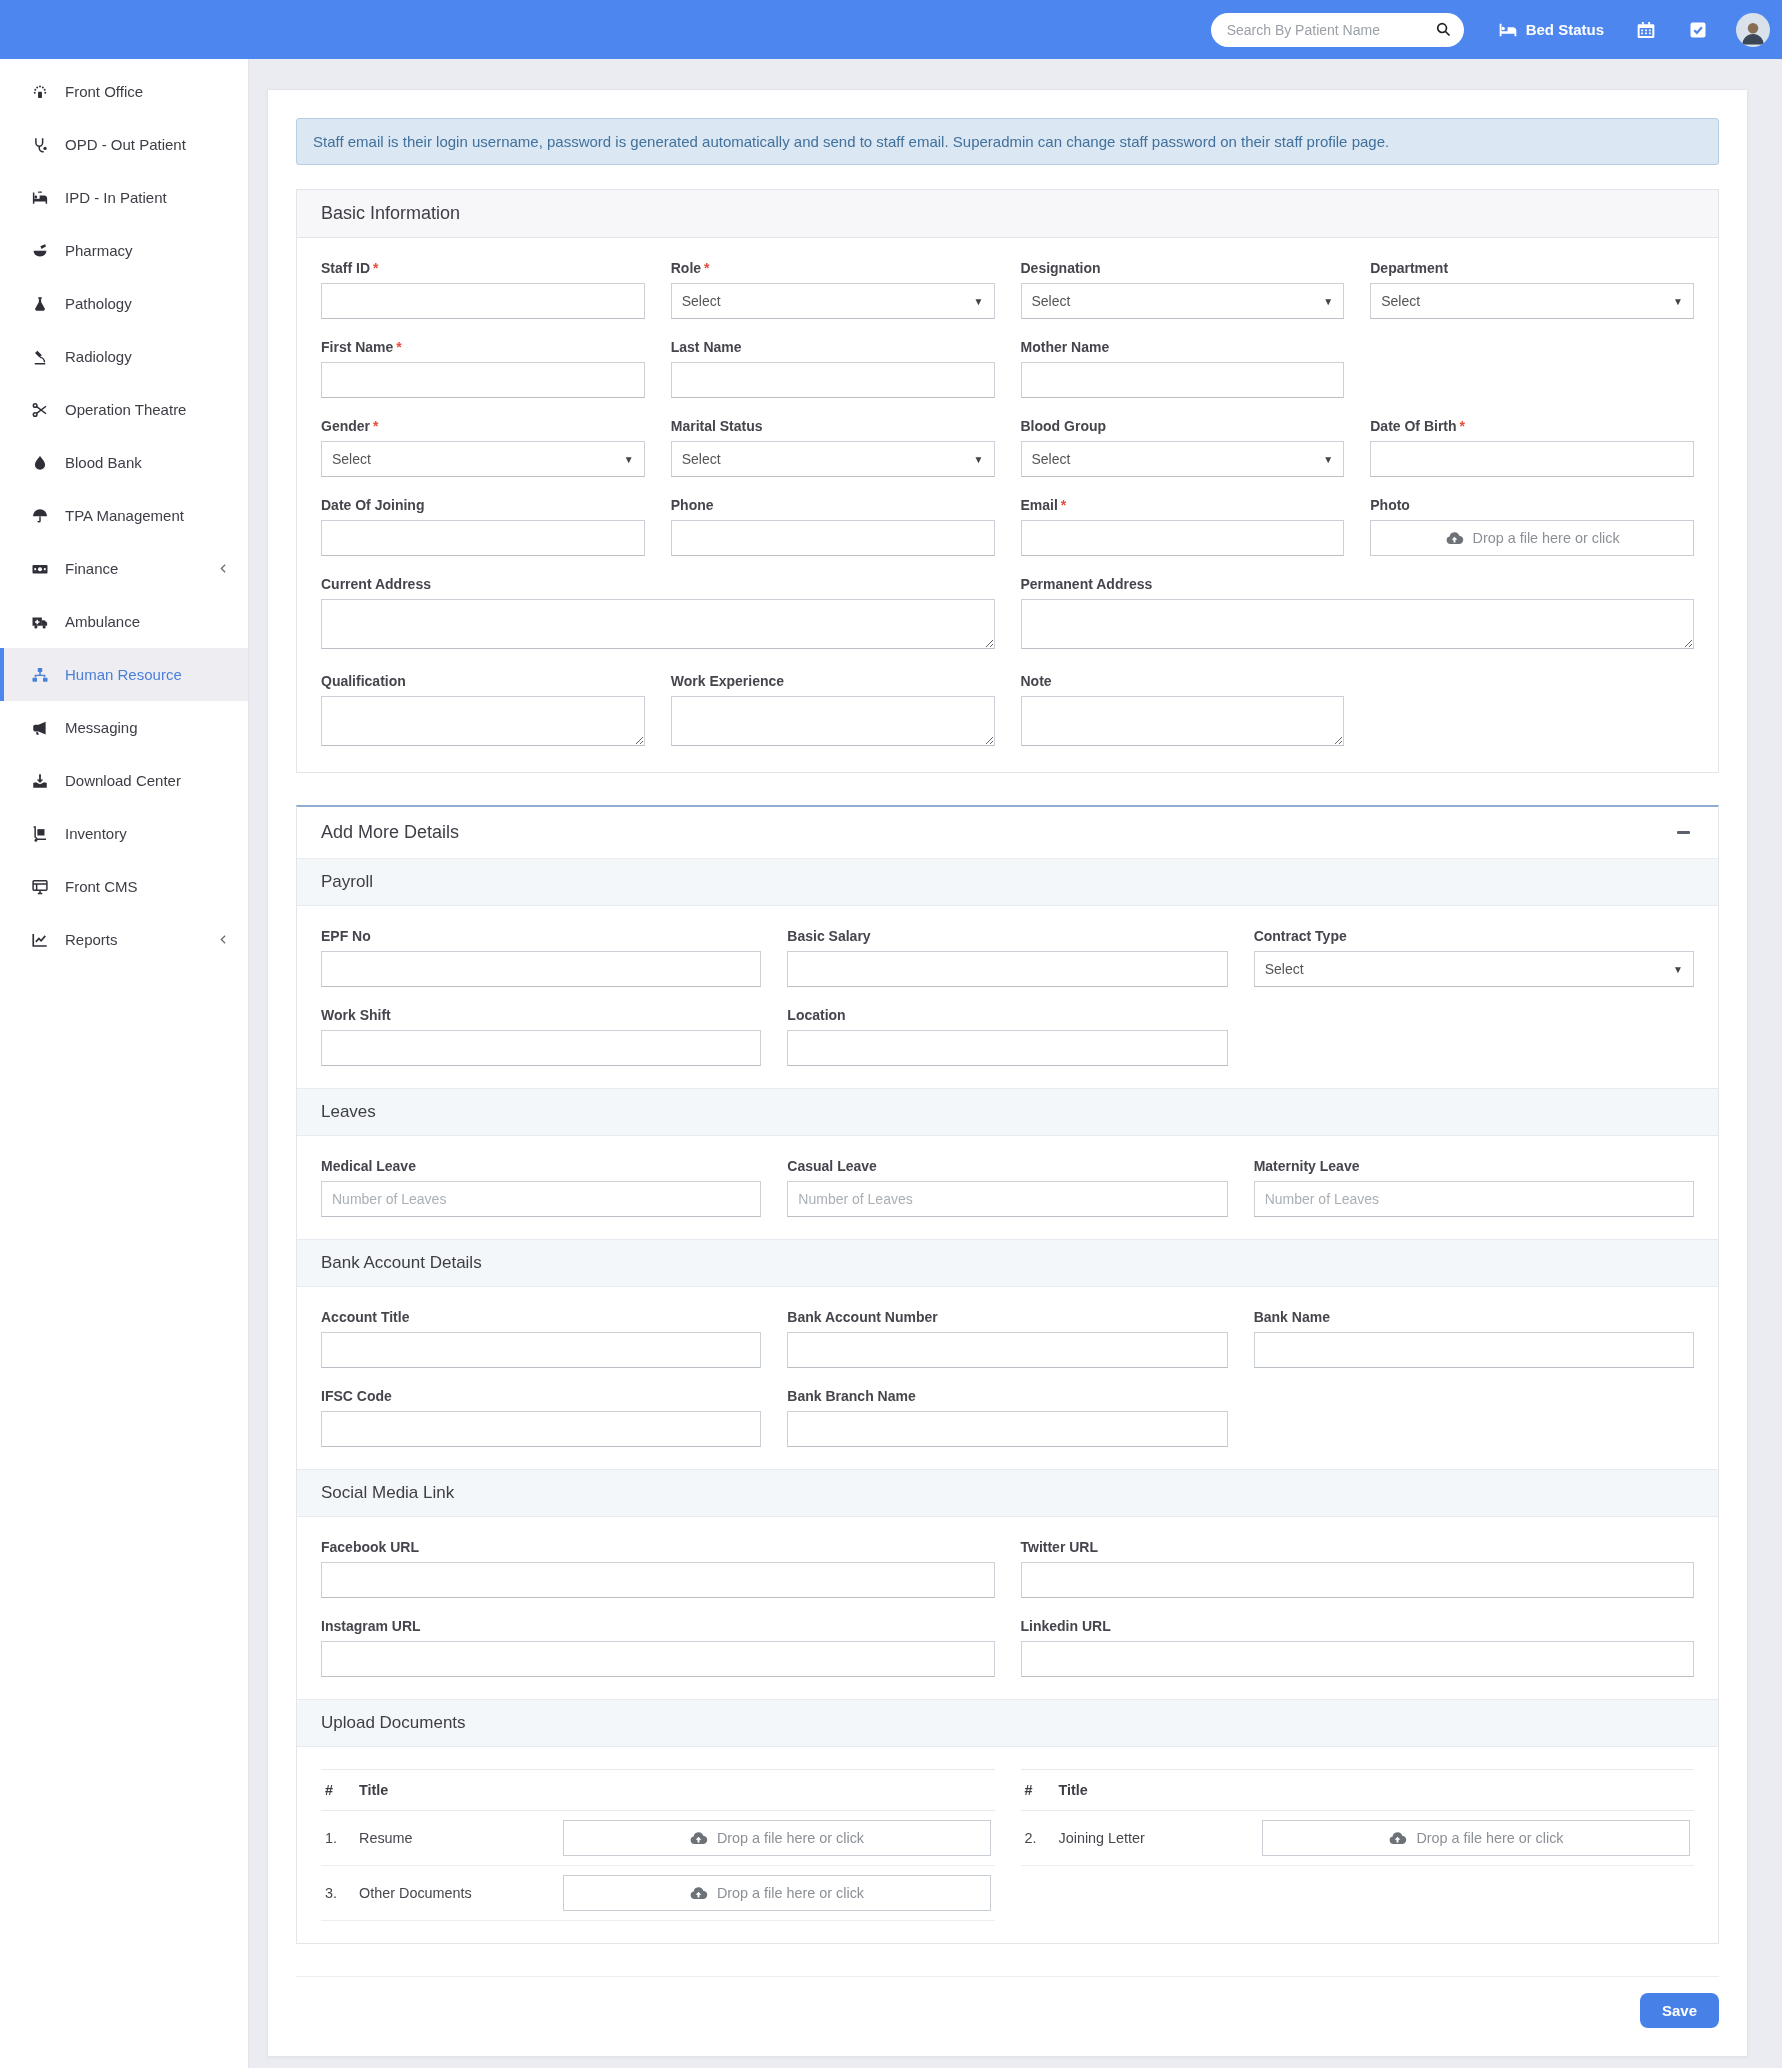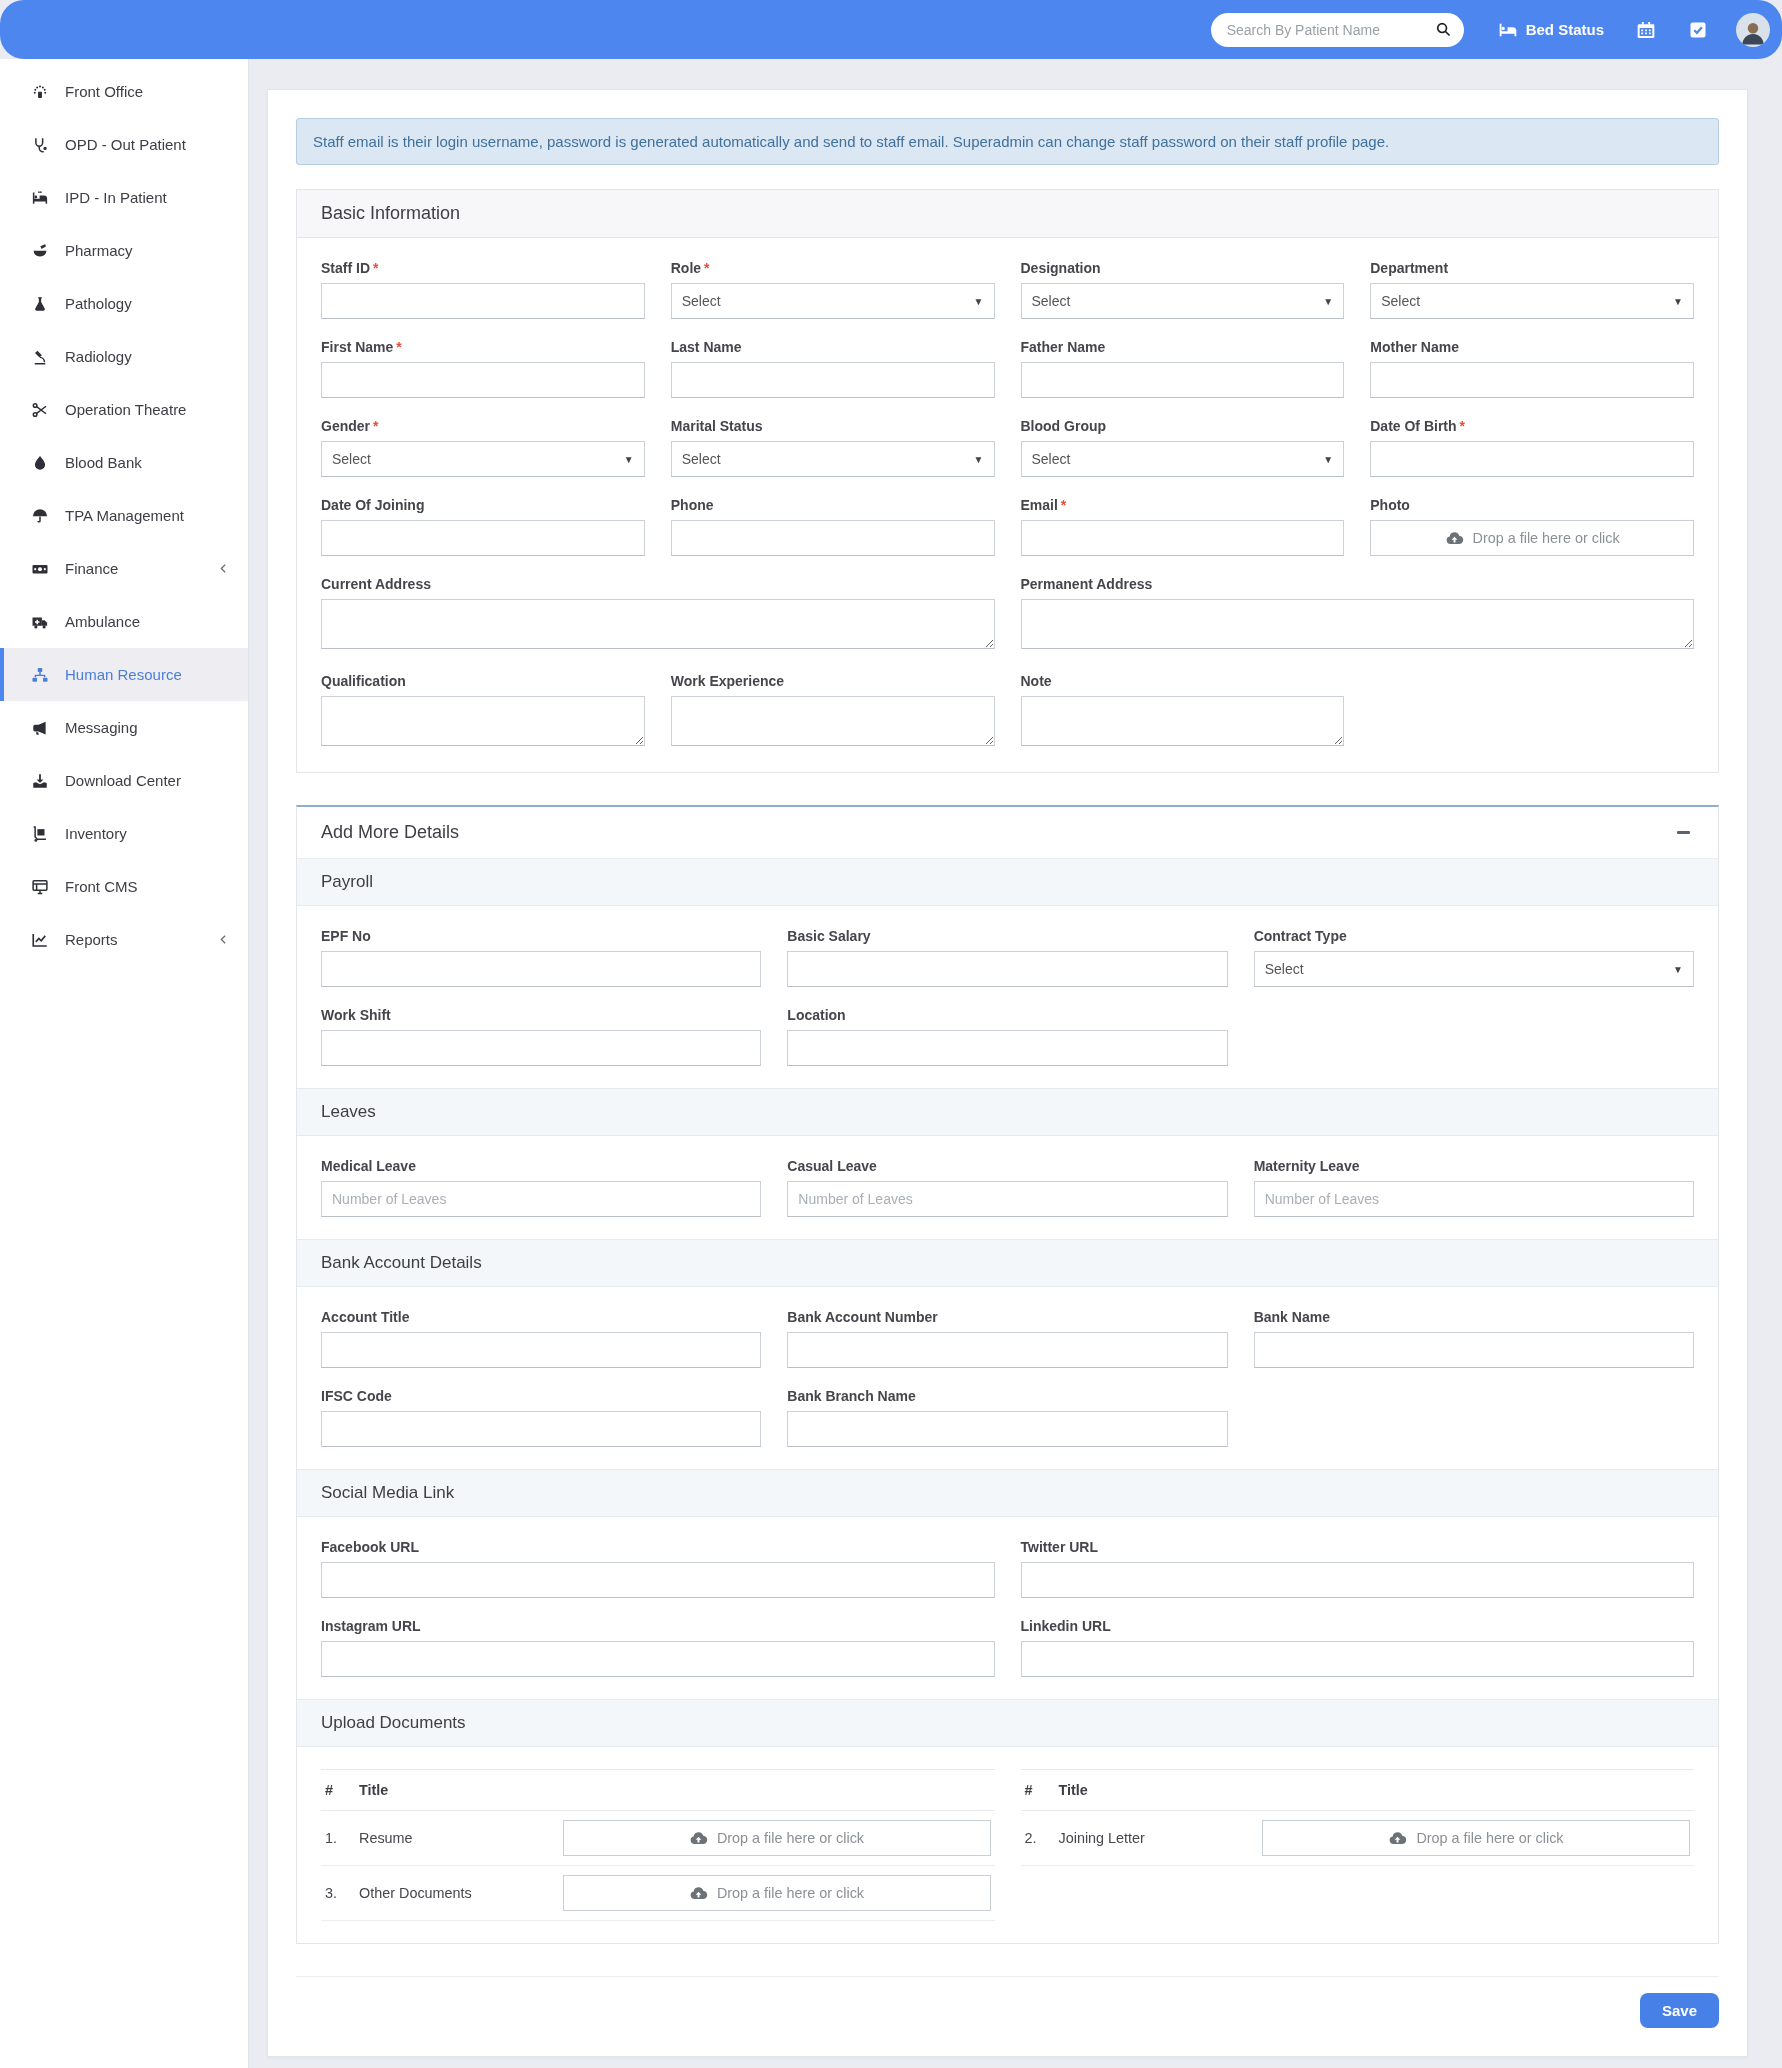--- a/index.html
+++ b/index.html
@@ -9,21 +9,20 @@
     background:#ebecf2;
     position:relative;
     overflow:hidden;
     color:#45454d;
   }
   
   .navbar{
     position:absolute; top:0; left:0; width:1782px; height:59px;
     background:#4d86ee; display:flex; align-items:center; z-index:20;
     padding:0 12px 0 20px;
-    border-radius:24px;
   }
   .search-pill{
     margin-left:auto; width:253px; height:34px; background:#fff; border-radius:17px;
     display:flex; align-items:center; padding:0 12px 0 16px;
   }
   .search-pill input{
     border:none; outline:none; flex:1; font-size:14px; color:#333;
     font-family:"Liberation Sans",sans-serif; background:transparent;
   }
   .search-pill input::placeholder{ color:#9aa0a6; }
@@ -384,21 +383,20 @@
               <div class="lbl-row"><span>Department</span></div>
               <div class="sel-wrap">
                 <span>Select</span>
                 <span class="sel-caret">▼</span>
               </div>
             </div>
           </div>
           <div class="frm-grid cols-4" style="margin-top: 20px;">
             <div class="field"><div class="lbl-row"><span>First Name</span><span class="req">*</span></div><input class="txt" style=""></div>
             <div class="field"><div class="lbl-row"><span>Last Name</span></div><input class="txt" style=""></div>
-            <div class="field"><div class="lbl-row"><span>Father Name</span></div><input class="txt" style=""></div>
             <div class="field"><div class="lbl-row"><span>Mother Name</span></div><input class="txt" style=""></div>
           </div>
           <div class="frm-grid cols-4" style="margin-top: 20px;">
             <div class="field">
               <div class="lbl-row"><span>Gender</span><span class="req">*</span></div>
               <div class="sel-wrap">
                 <span>Select</span>
                 <span class="sel-caret">▼</span>
               </div>
             </div>

